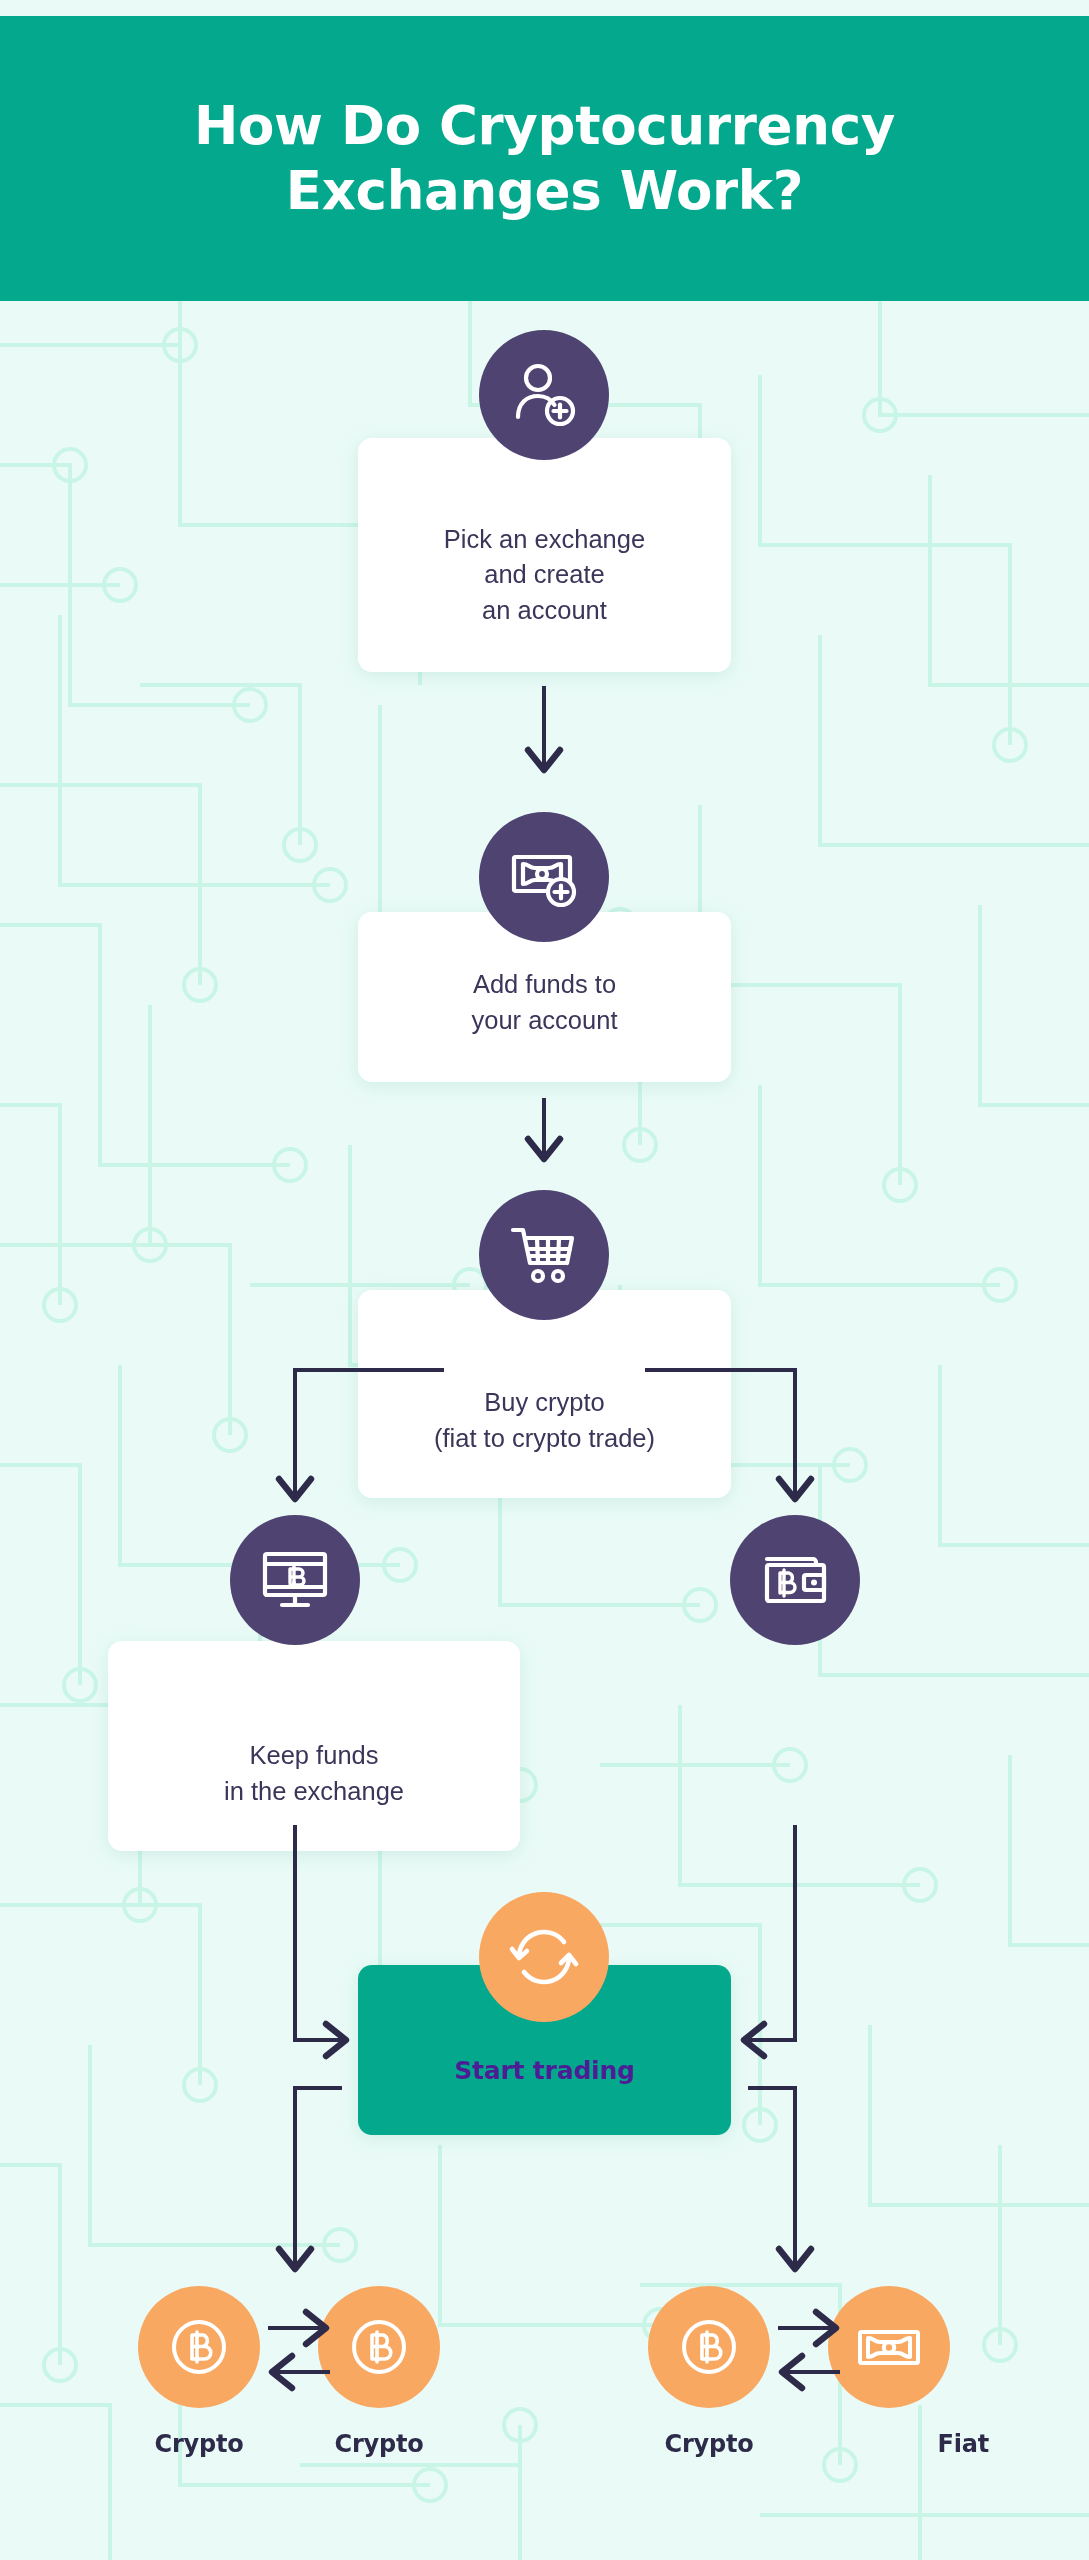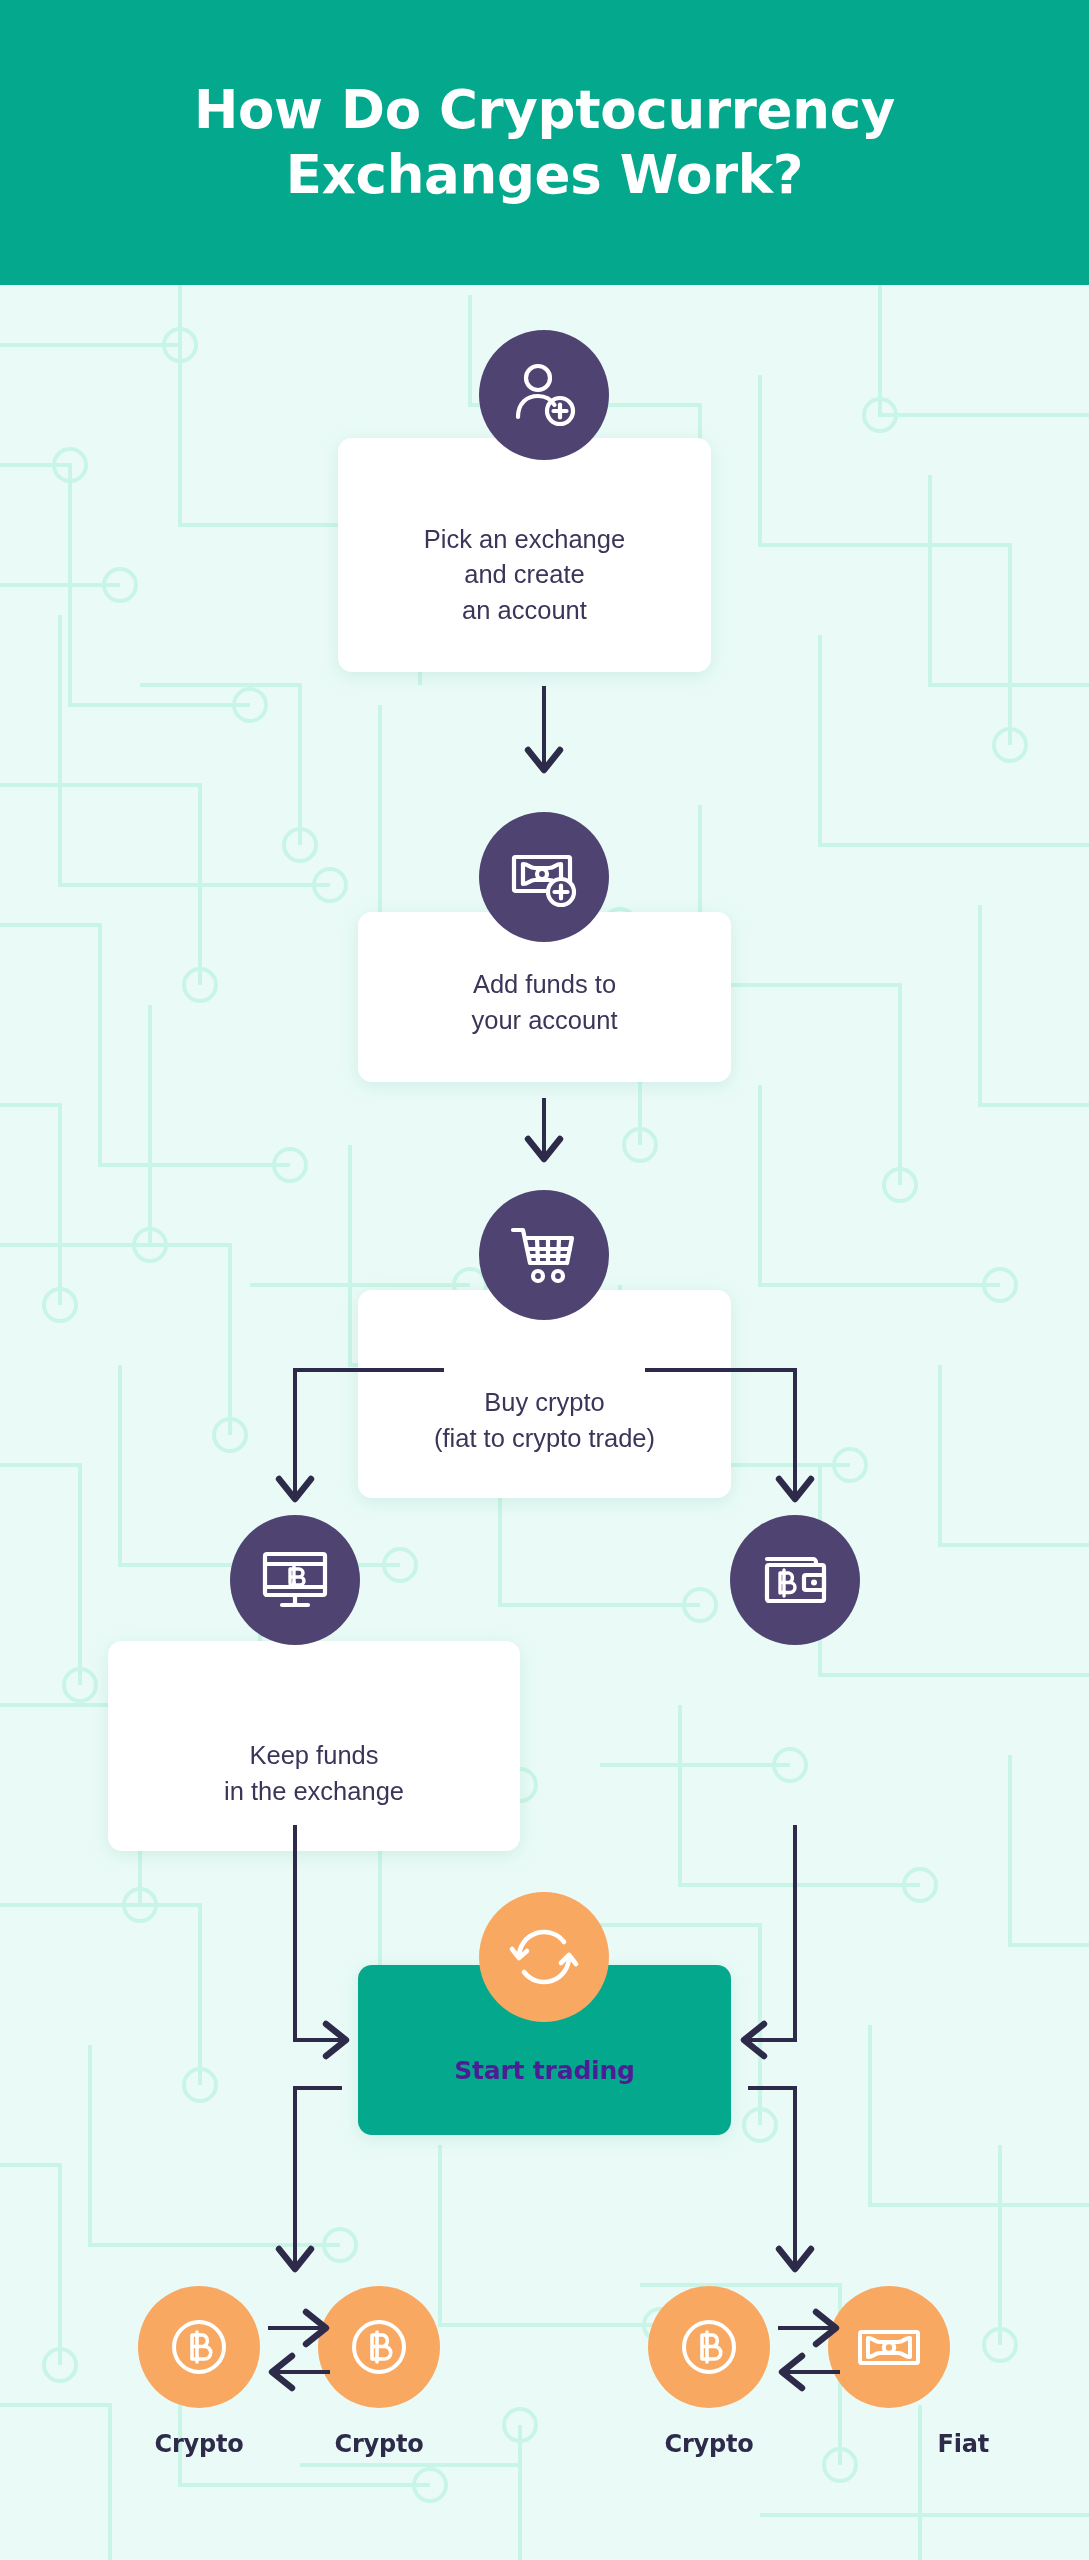--- a/index.html
+++ b/index.html
@@ -22,21 +22,21 @@
     left: 0;
     top: 285px;
     width: 1089px;
     height: 2275px;
     z-index: 0;
   }
 
   
   #header {
     position: absolute;
-    left: 0; top: 0;
+    left: 0; top: 16px;
     width: 1089px;
     height: 285px;
     background: #04a88c;
     z-index: 5;
     display: flex;
     align-items: center;
     justify-content: center;
   }
   #header-title {
     color: #ffffff;
@@ -81,21 +81,21 @@
   .card-text {
     color: #3b3559;
     font-size: 25.5px;
     line-height: 1.39;
     text-align: center;
     white-space: pre-line;
     font-family: "Liberation Sans", sans-serif;
     font-weight: 400;
   }
 
-  .card-1 { left: 338px; top: 438px;  width: 373px; height: 234px; padding-bottom: 44px; }
+  .card-1 { left: 358px; top: 438px;  width: 373px; height: 234px; padding-bottom: 44px; }
   .card-2 { left: 358px; top: 912px;  width: 373px; height: 170px; padding-bottom: 44px; }
   .card-3 { left: 358px; top: 1290px; width: 373px; height: 208px; padding-bottom: 42px; }
   .card-4 { left: 108px; top: 1641px; width: 412px; height: 210px; padding-bottom: 42px; }
   .card-5 { left: 608px; top: 1615px; width: 374px; height: 210px; padding-bottom: 42px; }
 
   
   #start-box {
     position: absolute;
     left: 358px; top: 1965px;
     width: 373px; height: 170px;

